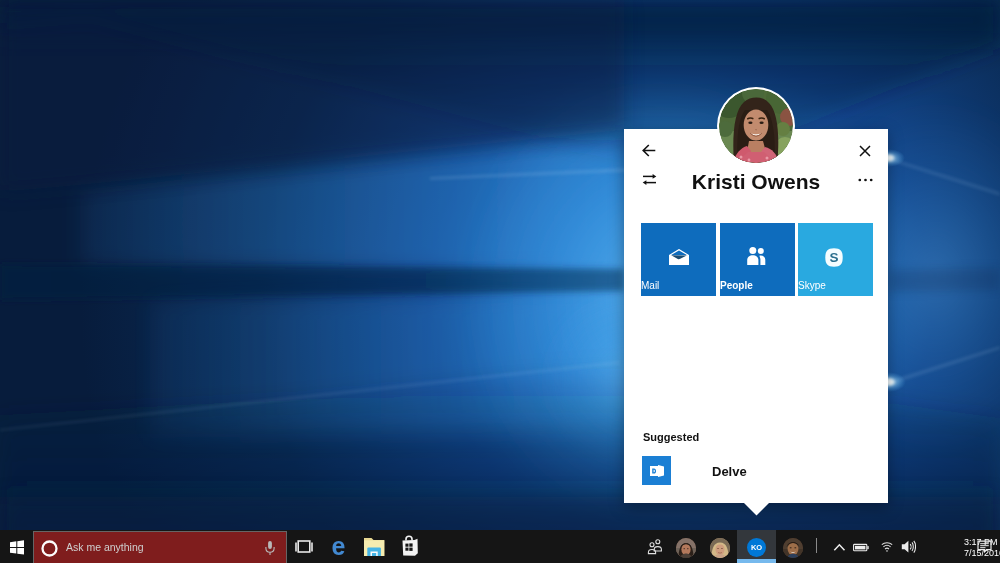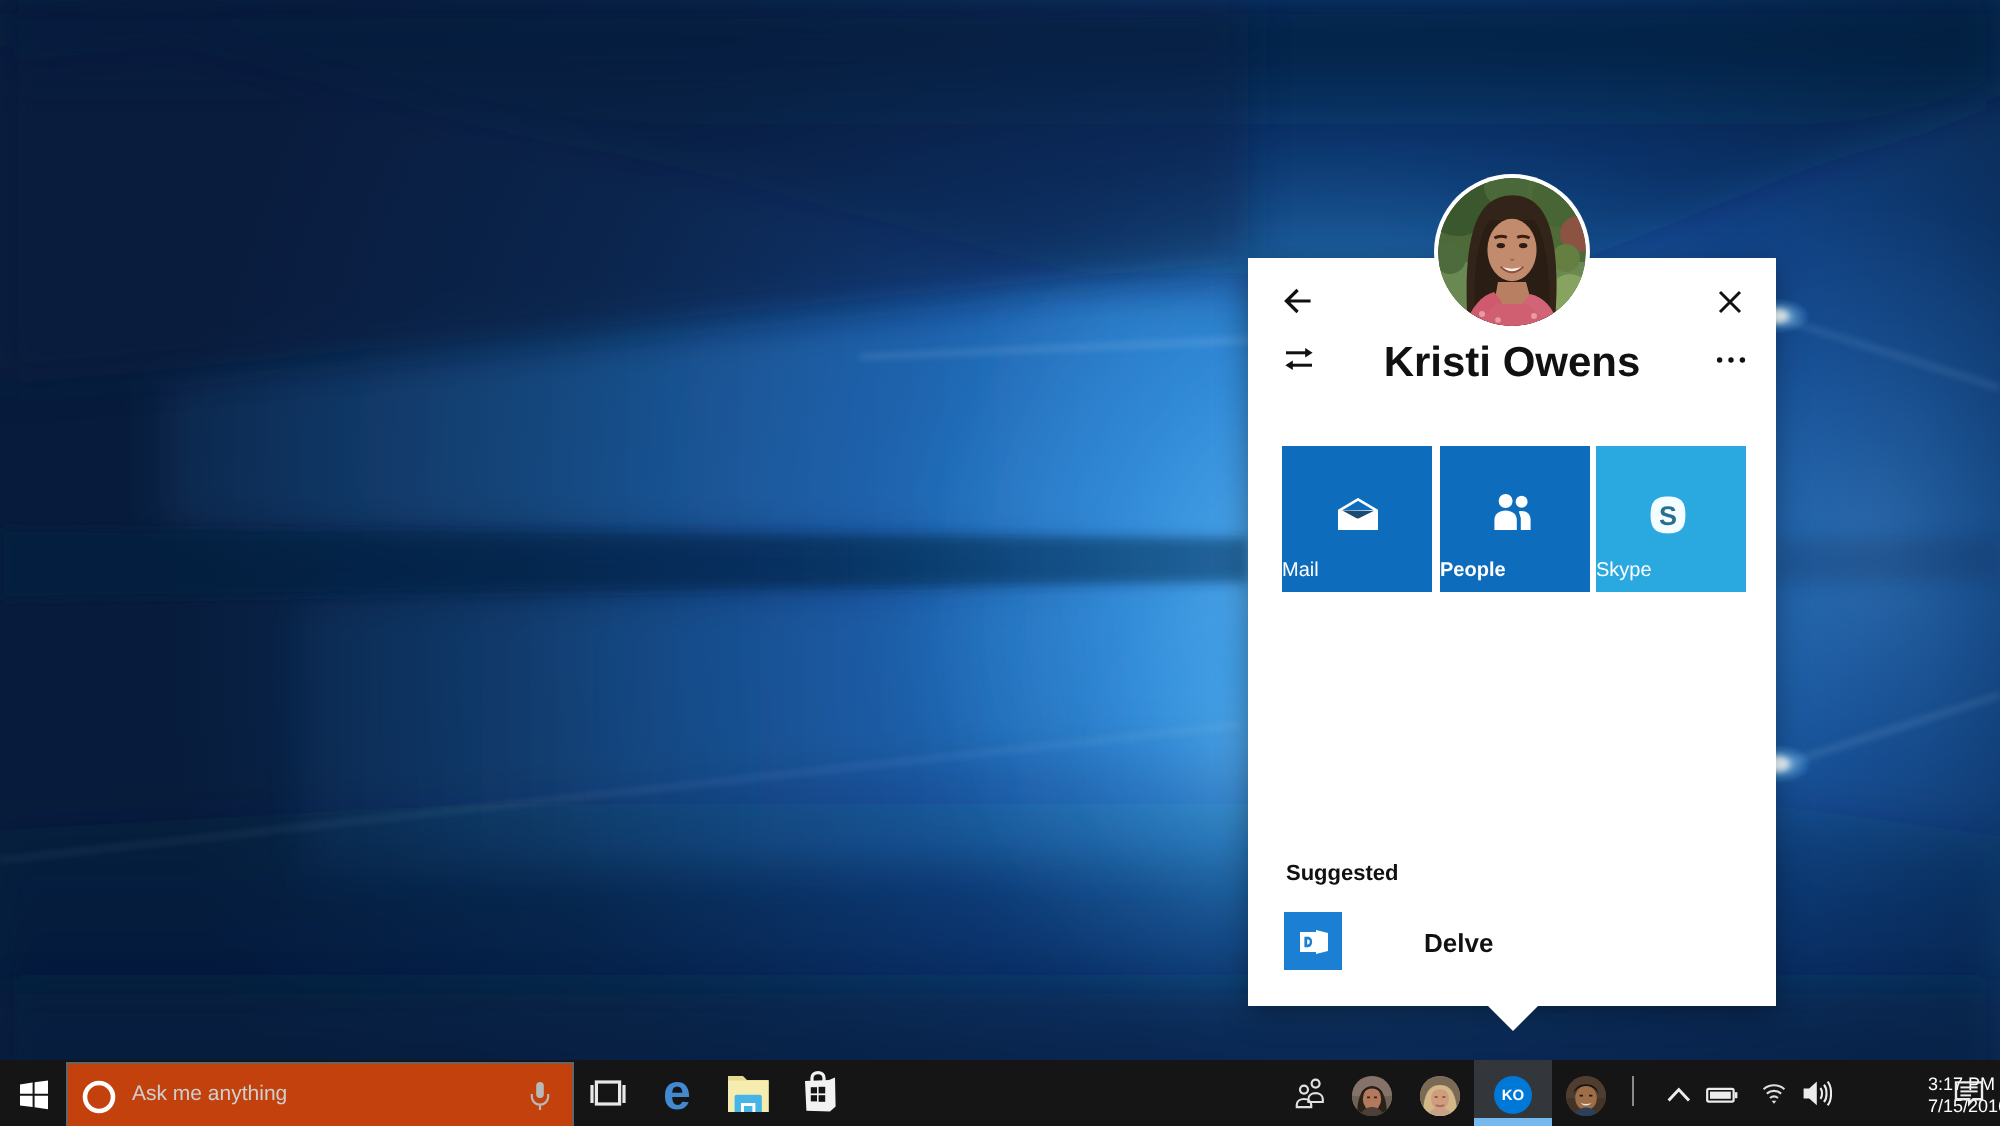--- a/index.html
+++ b/index.html
@@ -13,21 +13,21 @@
 #avatar svg{position:absolute;left:2px;top:2px;border-radius:50%;}
 .hicon{position:absolute;color:#1a1a1a;}
 #name{position:absolute;left:624px;top:170px;width:264px;text-align:center;font-size:21px;font-weight:bold;color:#111;letter-spacing:0px;}
 .tile{position:absolute;top:223px;width:75px;height:73px;color:#fff;}
 .tlabel{position:absolute;left:0;bottom:5px;font-size:10px;color:#fff;}
 #sugg{position:absolute;left:643px;top:431px;font-size:11px;font-weight:bold;color:#111;}
 #delvetile{position:absolute;left:642px;top:456px;width:29px;height:29px;background:#1b7fd4;}
 #delvetxt{position:absolute;left:684px;top:464px;font-size:13px;font-weight:bold;color:#111;margin-left:28px;}
 
 #taskbar{position:absolute;left:0;top:530px;width:1000px;height:33px;background:#151515;}
-#searchbox{position:absolute;left:33px;top:531px;width:254px;height:32px;background:#c2410c;border:1px solid #656565;border-bottom:none;}
+#searchbox{position:absolute;left:33px;top:531px;width:254px;height:32px;background:#7f1d1d;border:1px solid #656565;border-bottom:none;}
 #searchtxt{position:absolute;left:32px;top:9px;font-size:10.5px;color:#cfcfcf;filter:grayscale(1);}
 .tico{position:absolute;top:530px;height:33px;display:flex;align-items:center;justify-content:center;}
 .avatarchip{position:absolute;top:538px;width:20px;height:20px;border-radius:50%;overflow:hidden;}
 #kocell{position:absolute;left:737px;top:530px;width:39px;height:33px;background:#33373c;}
 #kostripe{position:absolute;left:737px;top:559px;width:39px;height:4px;background:#76b9ed;}
 #kocircle{position:absolute;left:747px;top:538px;width:19px;height:19px;border-radius:50%;background:#0078d7;color:#fff;font-size:7.5px;font-weight:bold;display:flex;align-items:center;justify-content:center;}
 #clock{position:absolute;left:920px;top:537px;width:56px;text-align:left;font-size:9px;color:#fff;line-height:10.5px;filter:grayscale(1);margin-left:44px;}
 </style>
 </head>
 <body>

